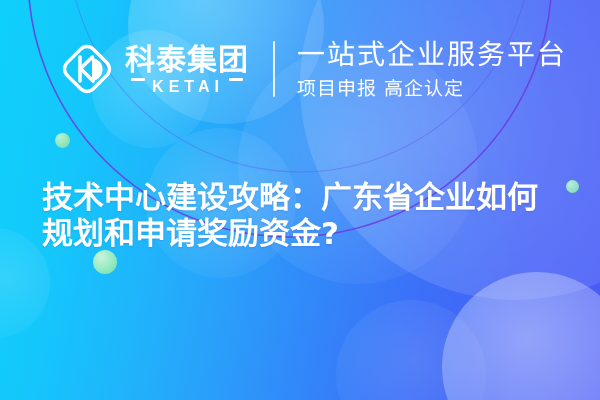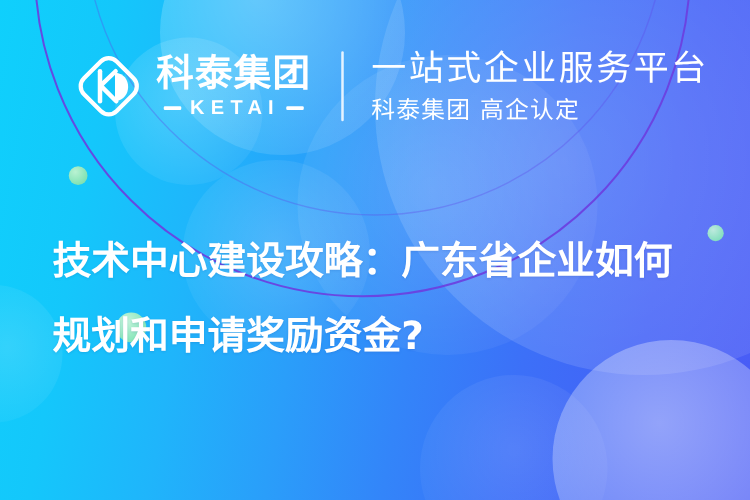--- a/index.html
+++ b/index.html
@@ -150,21 +150,21 @@
     font-family: "DejaVu Sans", "Liberation Sans", sans-serif;
     font-weight: 700;
     font-size: 30px;
     line-height: 32px;
     letter-spacing: 1px;
     color: #ffffff;
     white-space: nowrap;
   }
   .logo-en-row {
     display: flex;
-    align-items: center;
+    align-items: flex-start;
     justify-content: center;
     margin-top: 2px;
   }
   .logo-rule {
     display: block;
     width: 14px; height: 3px;
     background: #ffffff;
     border-radius: 1px;
   }
   .logo-en {
@@ -211,21 +211,21 @@
 
   
   .headline {
     position: absolute;
     left: 42px;
     top: 158px;
     width: 524px;
     font-family: "DejaVu Sans", "Liberation Sans", sans-serif;
     font-weight: 700;
     font-size: 31px;
-    line-height: 60px;
+    line-height: 36px;
     letter-spacing: 0px;
     color: #ffffff;
     text-shadow: 0 1px 2px rgba(20,60,150,0.16);
   }
 </style>
 </head>
 <body>
 
 <div id="banner">
 
@@ -267,20 +267,20 @@
           <span class="logo-en">KETAI</span>
           <span class="logo-rule"></span>
         </div>
       </div>
     </div>
 
     <div class="divider"></div>
 
     <div class="tagline-block">
       <div class="tagline-main">一站式企业服务平台</div>
-      <div class="tagline-sub">科泰集团 高企认定</div>
+      <div class="tagline-sub">项目申报 高企认定</div>
     </div>
 
   </div>
 
   <h1 class="headline">技术中心建设攻略：广东省企业如何规划和申请奖励资金?</h1>
 
 </div>
 
 </body></html>

